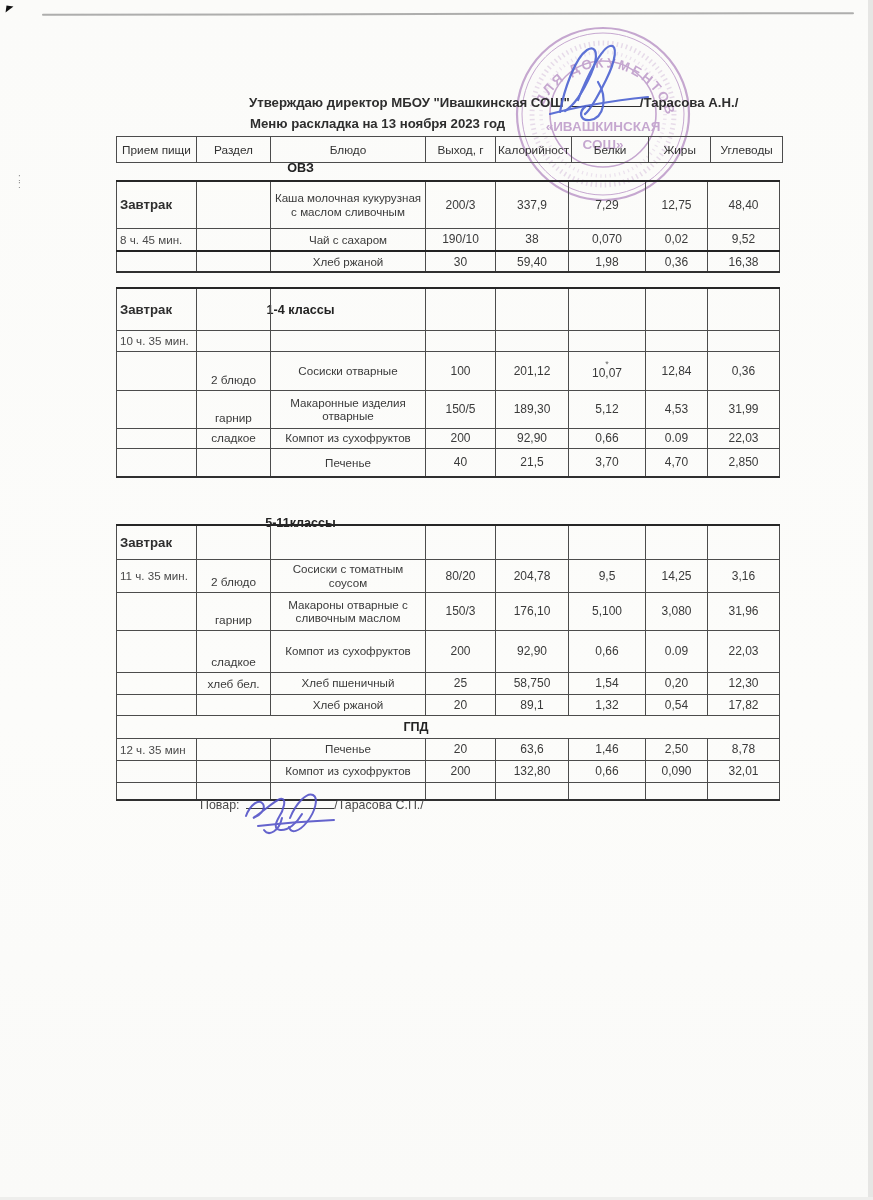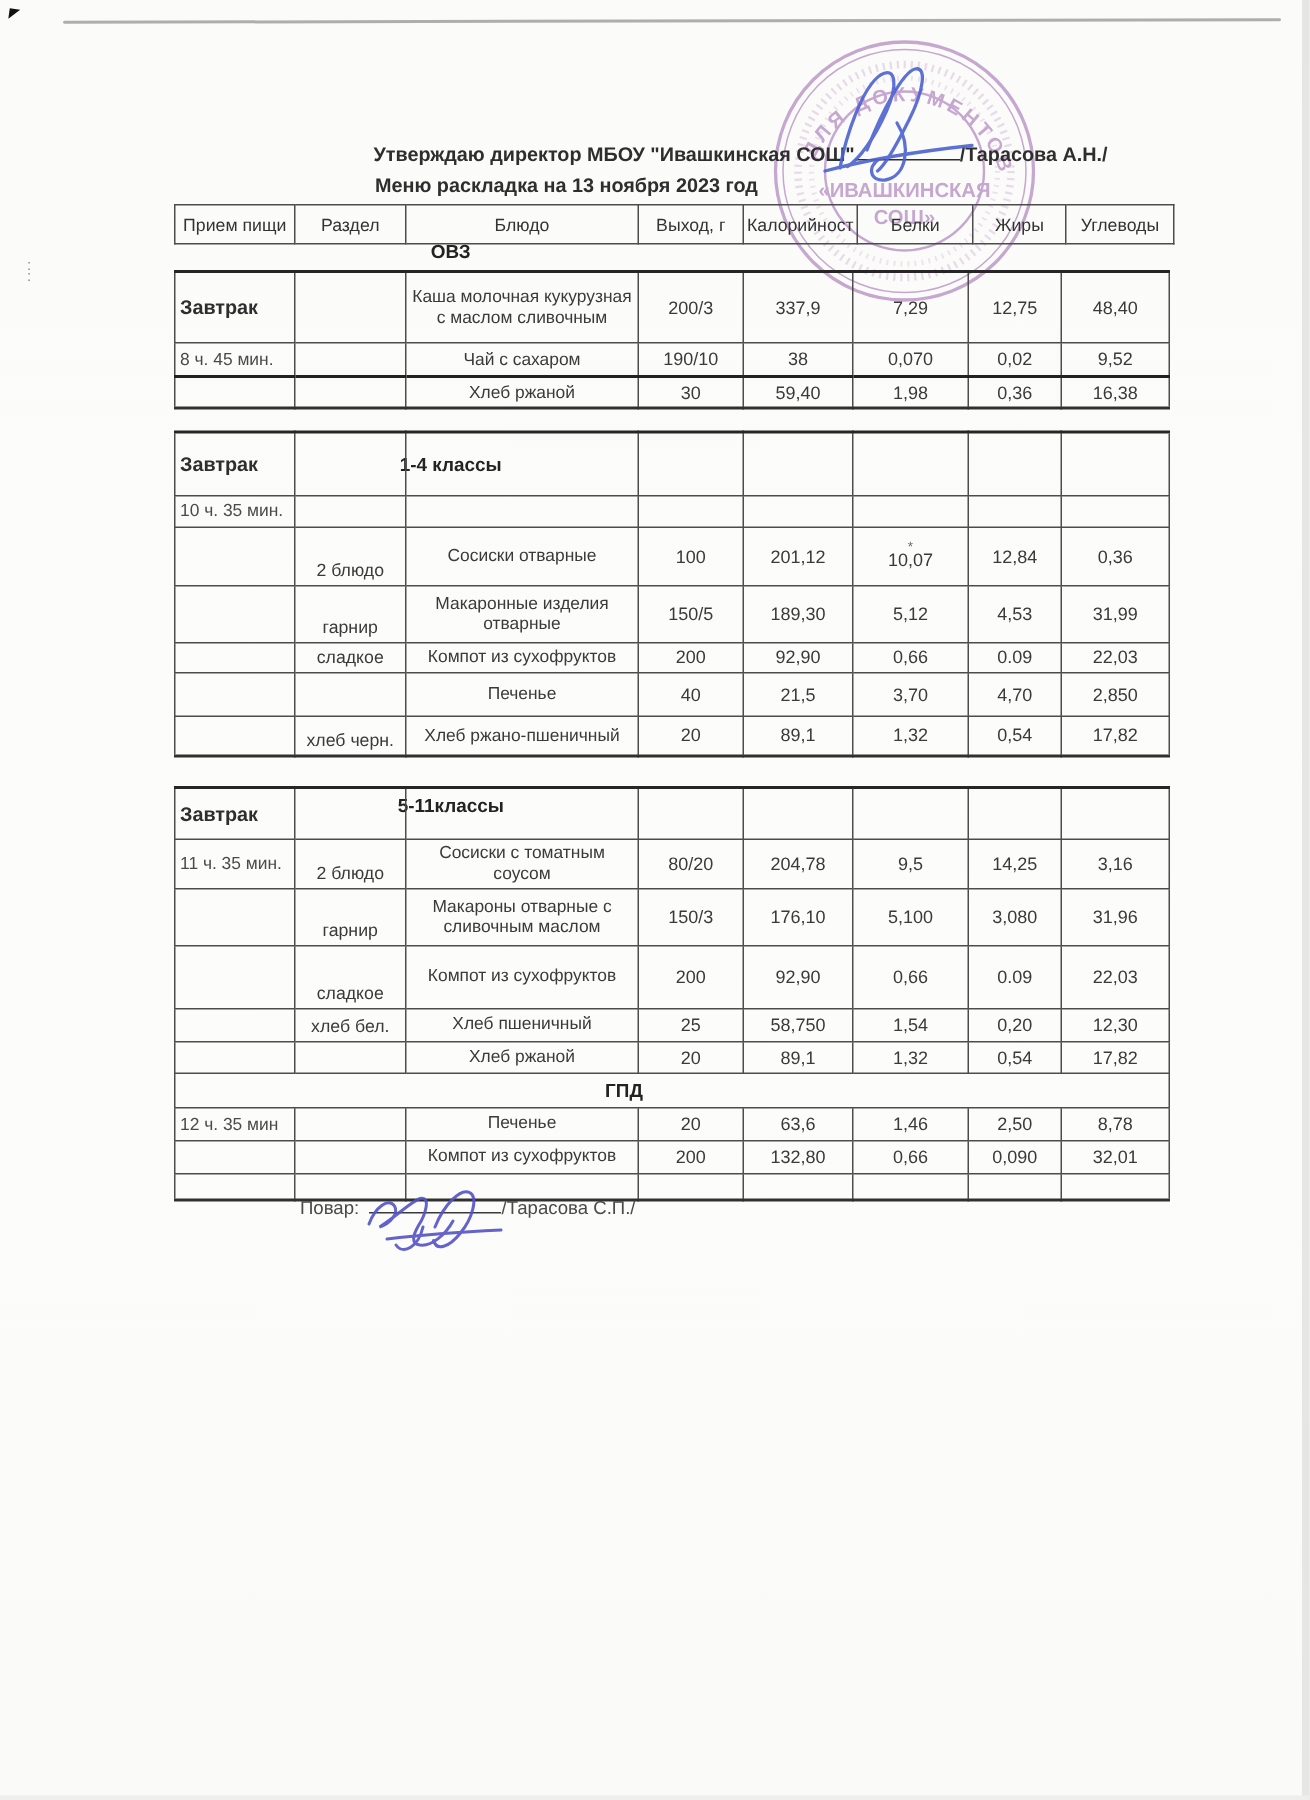--- a/index.html
+++ b/index.html
@@ -46,21 +46,21 @@
   td.c-razdel{text-align:center;vertical-align:bottom;font-size:11.8px;padding-bottom:3px;white-space:nowrap;}
   td.c-dish{text-align:center;vertical-align:middle;font-size:11.6px;line-height:13.5px;}
   td.c-num{text-align:center;vertical-align:middle;font-size:12px;white-space:nowrap;}
   td.subheader{font-weight:bold;text-align:center;font-size:12.6px;color:#222;padding-right:66px;vertical-align:middle;}
   tr.heavy-bottom td{border-bottom-width:2.6px;border-bottom-color:#222;}
   .star{display:block;font-size:9px;line-height:5px;color:#666;margin-bottom:-1px;}
 
   
   .section-label{position:absolute;left:116px;width:663px;z-index:2;text-align:center;
     font-weight:bold;font-size:12.6px;color:#232323;padding-right:294px;box-sizing:border-box;}
-  #lbl-ovz{top:161px;} #lbl-g14{top:271px;margin-top:32px;} #lbl-g511{top:530px;}
+  #lbl-ovz{top:161px;} #lbl-g14{top:271px;margin-top:32px;} #lbl-g511{top:516px;}
 
   
   .cook-line{position:absolute;left:200px;top:797px;z-index:2;font-size:12.4px;color:#4a4a4a;white-space:nowrap;}
   .cook-line .uline{display:inline-block;width:88px;border-bottom:1.4px solid #3a3a3a;height:11px;}
 </style>
 </head>
 <body>
 
 <div class="page">
 
@@ -240,30 +240,20 @@
         <tr style="height: 29px;">
           <td class="c-meal"></td>
           <td class="c-razdel"></td>
           <td class="c-dish">Печенье</td>
           <td class="c-num">40</td>
           <td class="c-num">21,5</td>
           <td class="c-num">3,70</td>
           <td class="c-num">4,70</td>
           <td class="c-num">2,850</td>
         </tr>
-        <tr style="height: 27px;">
-          <td class="c-meal"></td>
-          <td class="c-razdel">хлеб черн.</td>
-          <td class="c-dish">Хлеб ржано-пшеничный</td>
-          <td class="c-num">20</td>
-          <td class="c-num">89,1</td>
-          <td class="c-num">1,32</td>
-          <td class="c-num">0,54</td>
-          <td class="c-num">17,82</td>
-        </tr>
       </tbody>
   </table>
   <table class="menu-table" id="t-g511">
     <colgroup>
         <col style="width:80px">
         <col style="width:74px">
         <col style="width:155px">
         <col style="width:70px">
         <col style="width:73px">
         <col style="width:77px">

